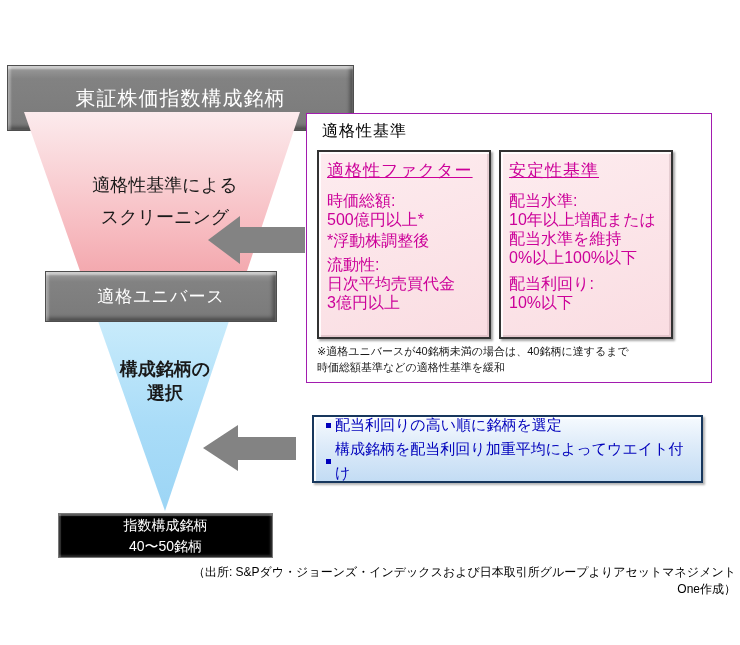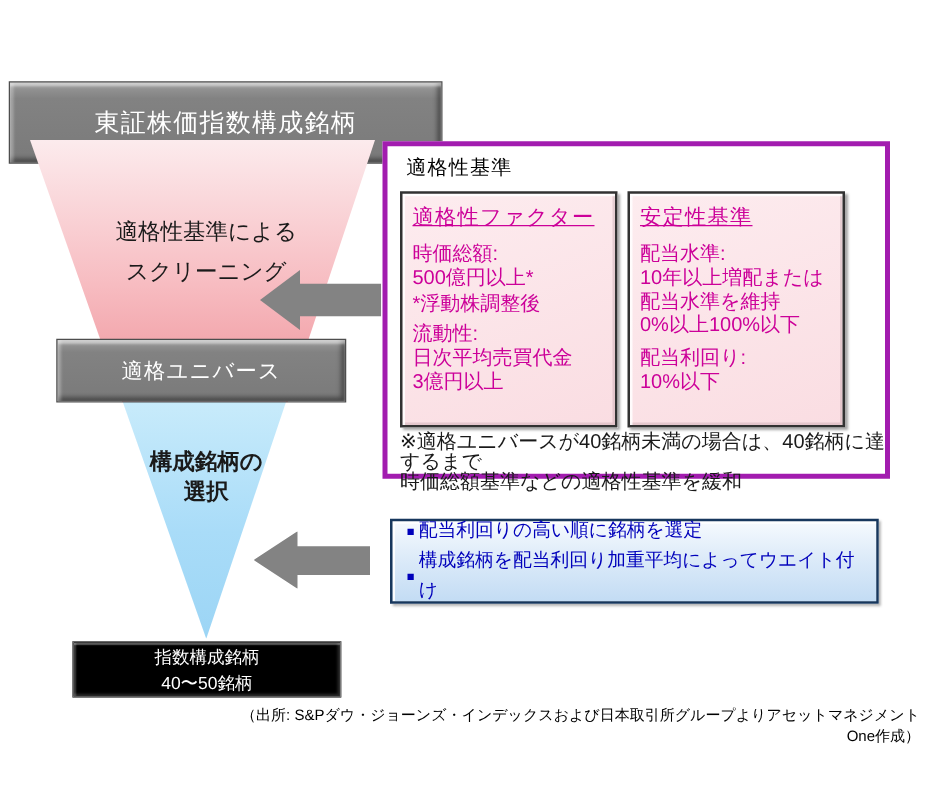--- a/index.html
+++ b/index.html
@@ -71,21 +71,21 @@
                 inset -2px -2px 2px rgba(255,255,255,.15);
     color: #ffffff; text-align: center;
     font-size: 14px; line-height: 21px;
     display: flex; flex-direction: column; justify-content: center;
     z-index: 4;
   }
 
   
   #criteria-panel {
     left: 306px; top: 113px; width: 406px; height: 270px;
-    border: 4px solid #a21caf; background: #ffffff;
+    border: 1px solid #a21caf; background: #ffffff;
   }
   #criteria-title {
     position: absolute; left: 15px; top: 7px;
     font-size: 16px; color: #000000; letter-spacing: 1px;
   }
   .pink3d {
     position: absolute; top: 36px; width: 174px; height: 189px;
     background: linear-gradient(160deg, #fdecef 0%, #fadde2 100%);
     border: 2px solid #323232;
     box-shadow: inset 2px 2px 0 rgba(255,255,255,.85),
@@ -98,21 +98,21 @@
   #stability-box { left: 192px; }
   .crit-heading {
     font-size: 17px; text-decoration: underline;
     margin-bottom: 9px; letter-spacing: 1px;
   }
   .crit-line { font-size: 16px; line-height: 19px; }
   .crit-gap { margin-top: 7px; }
   .crit-note { font-size: 16px; line-height: 15px; margin: 4px 0 3px 0; }
   #panel-footnote {
     position: absolute; left: 10px; top: 229px;
-    font-size: 16px; line-height: 16px; color: #1a1a1a;
+    font-size: 11px; line-height: 16px; color: #1a1a1a;
   }
 
   
   #weighting-box {
     left: 312px; top: 415px; width: 391px; height: 68px;
     background: linear-gradient(180deg, #f6fafe 0%, #ddebf9 45%, #c3dcf4 100%);
     border: 2px solid #17375d;
     box-shadow: inset 2px 2px 0 rgba(255,255,255,.9),
                 2px 2px 2px rgba(0,0,0,.3);
     padding: 9px 10px;

